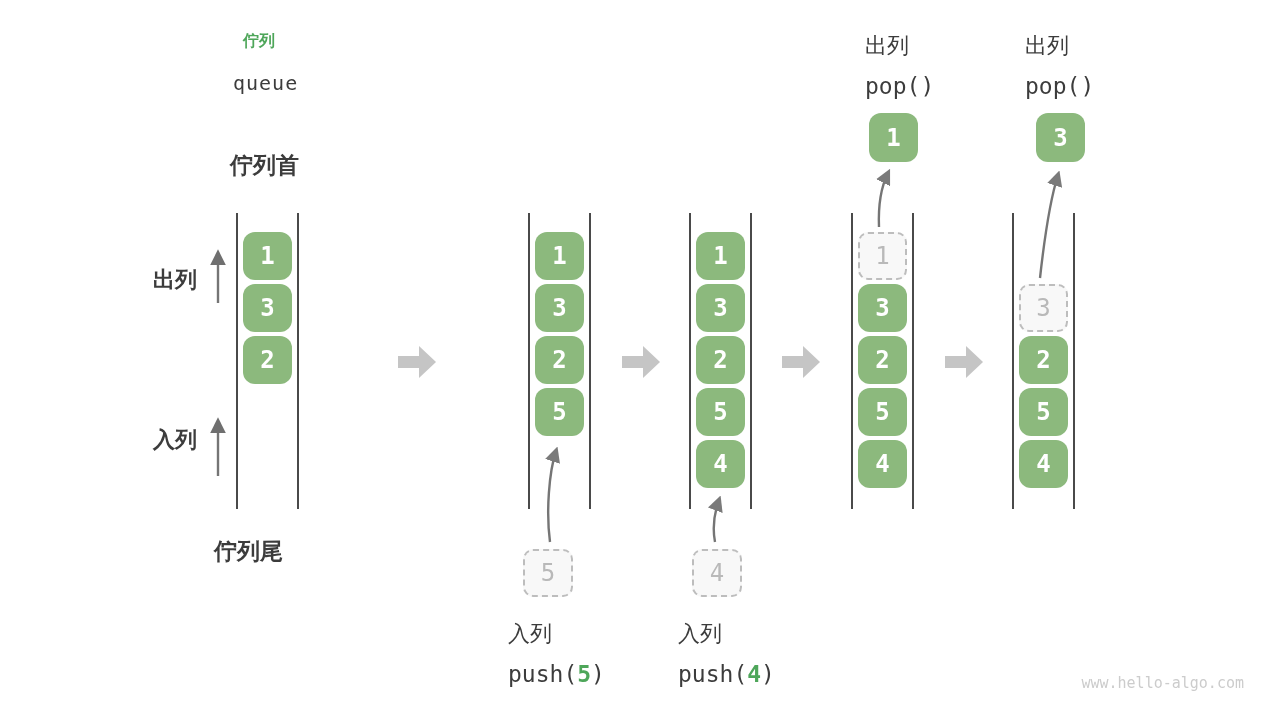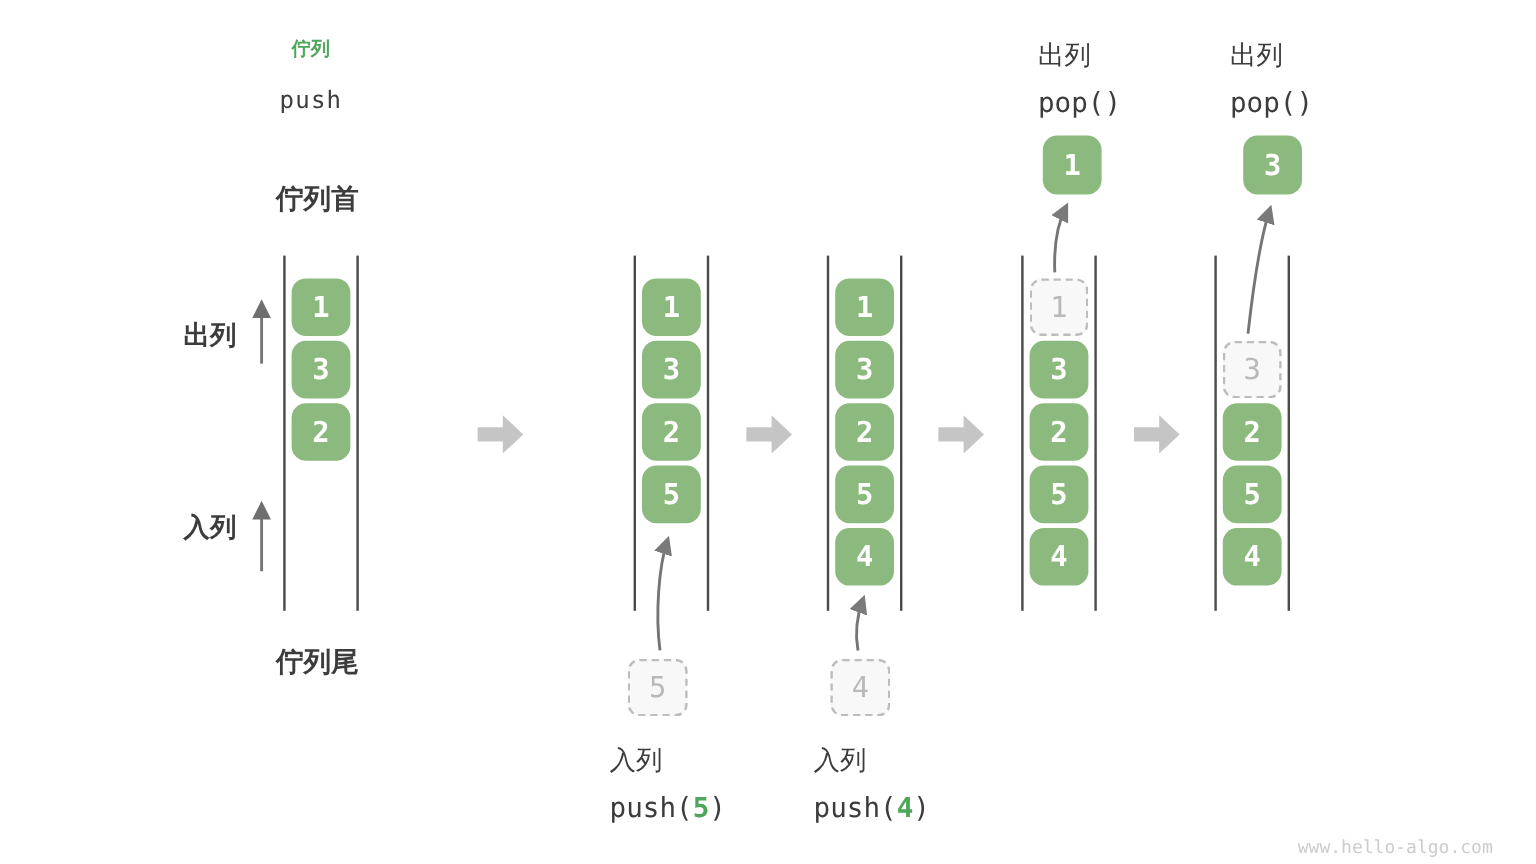--- a/index.html
+++ b/index.html
@@ -4,21 +4,21 @@
 <style>
   html,body{margin:0;padding:0;background:#fff;}
   .canvas{position:relative;width:1280px;height:720px;background:#fff;overflow:hidden;
           font-family:"Liberation Sans","DejaVu Sans",sans-serif;color:var(--text_dark,#3c3c3c);}
   .abs{position:absolute;}
   
   .title-zh{left:243px;top:31px;font-size:16px;font-weight:bold;color:var(--green_accent,#4ea65a);}
   .title-en{left:233px;top:71px;font-size:20px;letter-spacing:1px;font-family:"DejaVu Sans Mono",monospace;}
   .hdr{font-size:23px;font-weight:bold;}
   .lbl-front{left:230px;top:150px;font-family:Liberation Mono, monospace;}
-  .lbl-rear{left:230px;top:536px;}
+  .lbl-rear{left:214px;top:536px;}
   .side-lbl{font-size:22px;font-weight:bold;}
   .lbl-dequeue{left:153px;top:265px;}
   .lbl-enqueue{left:153px;top:425px;}
   
   .wall{position:absolute;top:213px;width:2px;height:296px;background:var(--line_dark,#4a4a4a);}
   .w1a{left:236px}.w1b{left:297px}
   .w2a{left:528px}.w2b{left:589px}
   .w3a{left:689px}.w3b{left:750px}
   .w4a{left:851px}.w4b{left:912px}
   .w5a{left:1012px}.w5b{left:1073px}
@@ -44,29 +44,29 @@
   .push2{left:678px;top:619px;}
   .popA{left:865px;top:31px;}
   .popB{left:1025px;top:31px;}
   
   .overlay{position:absolute;left:0;top:0;width:1280px;height:720px;pointer-events:none;}
   .big-arrow{fill:var(--arrow_gray,#c5c5c5);}
   .thin{stroke:var(--arrow_thin,#6f6f6f);stroke-width:2.4;fill:none;}
   .curve{stroke:var(--arrow_thin,#7a7a7a);stroke-width:2.4;fill:none;}
   
   .watermark{left:1078px;top:674px;width:166px;text-align:right;
-     font-family:"DejaVu Sans Mono",monospace;font-size:15px;color:var(--watermark,#cccccc);margin-top:23px;}
+     font-family:"DejaVu Sans Mono",monospace;font-size:15px;color:var(--watermark,#cccccc);}
 </style>
 </head>
 <body>
 
 <div class="canvas">
 
   <div class="abs title-zh">佇列</div>
-  <div class="abs title-en">push</div>
+  <div class="abs title-en">queue</div>
 
   <div class="abs hdr lbl-front">佇列首</div>
   <div class="abs hdr lbl-rear">佇列尾</div>
   <div class="abs side-lbl lbl-dequeue">出列</div>
   <div class="abs side-lbl lbl-enqueue">入列</div>
 
   <div class="wall w1a"></div>
   <div class="wall w1b"></div>
   <div class="wall w2a"></div>
   <div class="wall w2b"></div>

